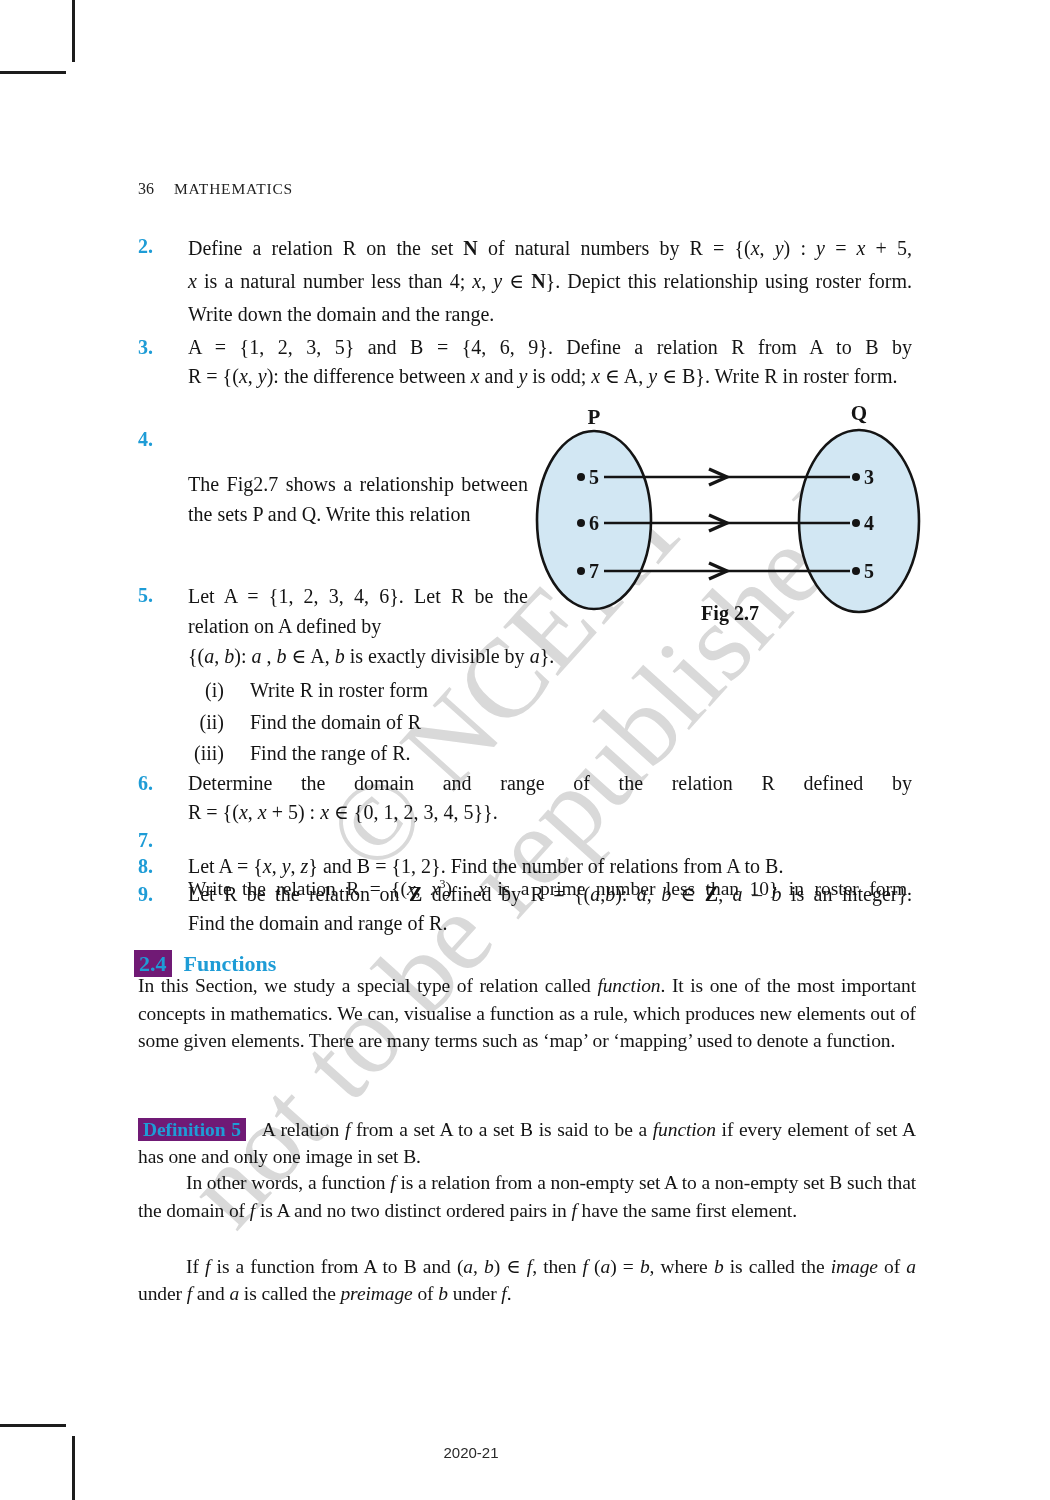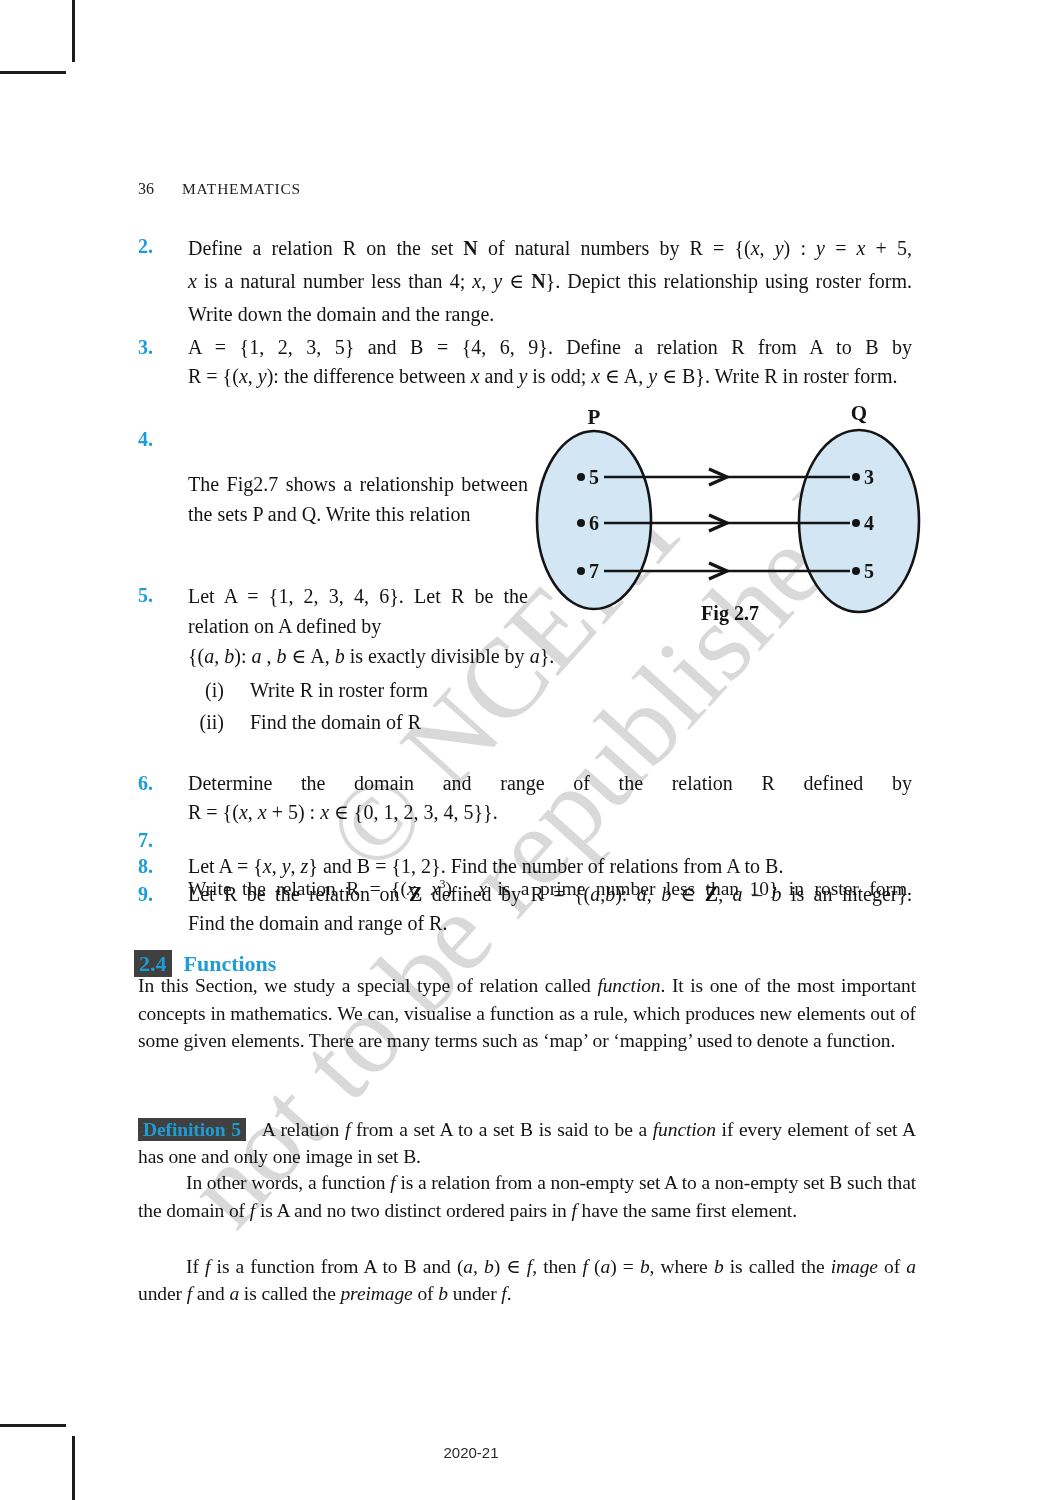--- a/index.html
+++ b/index.html
@@ -19,21 +19,21 @@
   .wm {
     position:absolute; white-space:nowrap; color:#d9d9d9;
     font-family:"Liberation Serif","DejaVu Serif",serif;
     transform-origin:0 0; pointer-events:none; user-select:none;
   }
   #wm-1 { left:300px; top:810px;  font-size:112px; transform:rotate(-48deg); }
   #wm-2 { left:160px; top:1165px; font-size:112px; transform:rotate(-48deg); }
 
   .header { position:absolute; left:138px; top:180px; font-size:16px; color:#222; }
   .header .pgnum { display:inline-block; }
-  .header .rhead { display:inline-block; margin-left:24px; letter-spacing:0.8px; font-size:15.5px; }
+  .header .rhead { display:inline-block; margin-left:16px; letter-spacing:0.8px; font-size:15.5px; }
 
   .item { position:absolute; left:138px; display:flex; }
   .item .num {
     flex:none; width:50px; font-weight:bold; font-size:20px; line-height:29px;
     color:#1e9cd6;
   }
   .item .body { width:724px; font-size:20px; line-height:29px; text-align:justify; }
   .body i { font-style:italic; }
   .jline { display:block; text-align:justify; text-align-last:justify; }
   sup { font-size:12px; line-height:0; }
@@ -52,21 +52,21 @@
 
   .subitems { position:absolute; left:188px; top:675px; width:600px; }
   .subitem { display:flex; margin-bottom:1px; line-height:30.5px; font-size:20px; }
   .subitem .rlabel { flex:none; width:36px; text-align:right; }
   .subitem .stext  { margin-left:26px;font-family:Liberation Serif, serif; }
 
   .figure { position:absolute; left:528px; top:398px; width:422px; height:238px; }
   .figure text { font-family:"Liberation Serif","DejaVu Serif",serif; font-weight:bold; fill:#141414; }
 
   .section-heading { position:absolute; left:134px; top:951px; font-size:22px; font-weight:bold; color:#1e9cd6; }
-  .hl { background:#404040; padding:1px 5px; }
+  .hl { background:#701a75; padding:1px 5px; }
   .section-heading .title { margin-left:12px; }
 
   .para { position:absolute; left:138px; width:778px; font-size:19.5px; line-height:27.5px; text-align:justify; letter-spacing:-0.1px; }
   #para-intro { top:972px; }
   #para-def   { top:1116px; line-height:27px; }
   #para-def .def-label { font-weight:bold; color:#1e9cd6; margin-right:16px; }
   #para-other { top:1169px; text-indent:48px; }
   #para-image { top:1253px; line-height:27px; text-indent:48px; }
 
   .footer {
@@ -119,20 +119,24 @@
 
   <div class="subitems">
     <div class="subitem">
       <span class="rlabel">(i)</span>
       <span class="stext">Write R in roster form</span>
     </div>
     <div class="subitem">
       <span class="rlabel">(ii)</span>
       <span class="stext">Find the domain of R</span>
     </div>
+    <div class="subitem">
+      <span class="rlabel">(iii)</span>
+      <span class="stext">Find the range of R.</span>
+    </div>
   </div>
 
   <div class="figure">
     <svg width="422" height="238" viewBox="0 0 422 238">
       <ellipse cx="66" cy="122" rx="57" ry="89" fill="#d2e7f3" stroke="#141414" stroke-width="2.6"></ellipse>
       <ellipse cx="331" cy="123" rx="60" ry="91" fill="#d2e7f3" stroke="#141414" stroke-width="2.6"></ellipse>
 
       <line x1="76" y1="79" x2="322" y2="79" stroke="#141414" stroke-width="2.6"></line>
       <line x1="76" y1="125" x2="322" y2="125" stroke="#141414" stroke-width="2.6"></line>
       <line x1="76" y1="173" x2="322" y2="173" stroke="#141414" stroke-width="2.6"></line>

